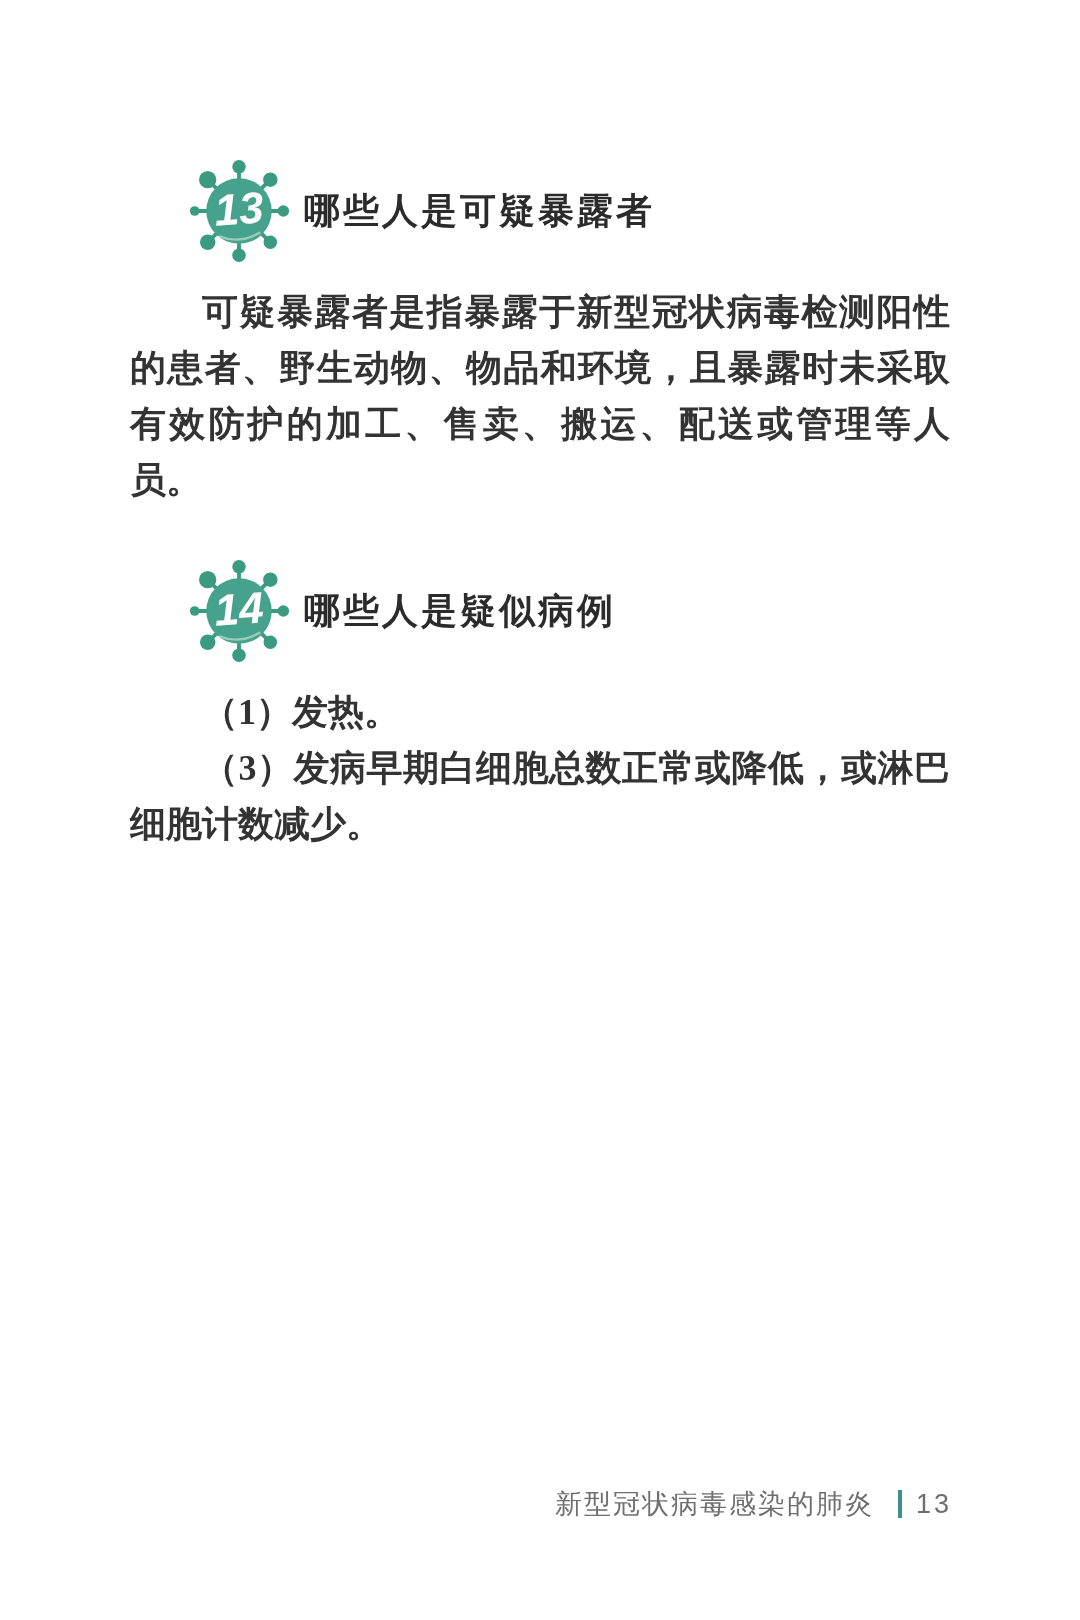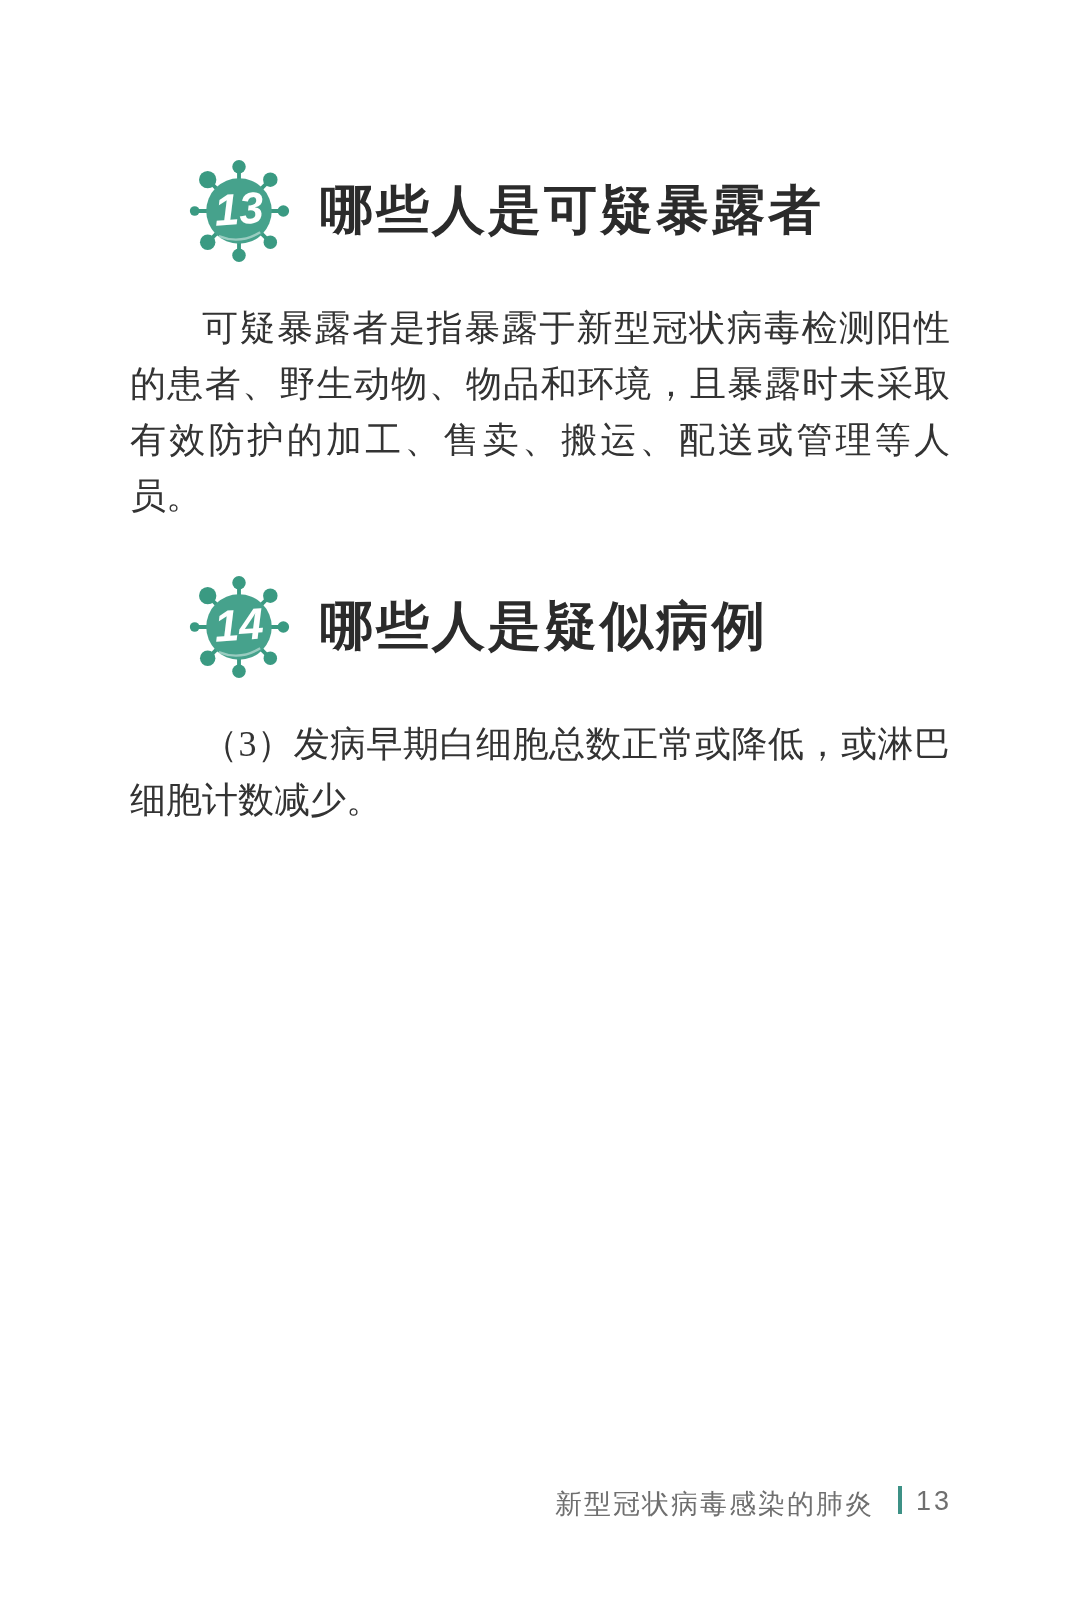--- a/index.html
+++ b/index.html
@@ -46,41 +46,41 @@
     display:flex;align-items:center;justify-content:center;
     color:#ffffff;
     font-family:"Liberation Sans", sans-serif;
     font-weight:700;
     font-style:italic;
     font-size:44px;
     transform:rotate(-4deg);
     padding-bottom:4px;
   }
   .section-title{
-    margin:16px;
+    margin:0;
     font-family:Liberation Serif, serif;
     font-weight:700;
-    font-size:53px;
+    font-size:36px;
     letter-spacing:3px;
     color:var(--title-text);
   }
-  .section-body{margin-top:36px;}
+  .section-body{margin-top:20px;font-weight:bold;}
   .section-body p{
     margin:0;
     font-size:36px;
     line-height:56px;
     color:var(--body-text);
     text-align:justify;
     text-indent:2em;
   }
   .footer{
     position:absolute;
     top:1486px;right:128px;
     display:flex;
-    align-items:flex-start;
+    align-items:center;
     font-family:"Liberation Sans", sans-serif;
     font-size:27px;
     color:var(--footer-text);
     letter-spacing:2px;
   }
   .footer-bar{
     width:4px;height:28px;
     background:var(--footer-separator);
     margin:0 14px 0 24px;
   }
@@ -145,20 +145,21 @@
             <circle class="dot" cx="9" cy="55" r="5"></circle>
             <circle class="dot" cx="22.5" cy="22.5" r="9"></circle>
             <circle class="core" cx="55" cy="55" r="34"></circle>
             <path class="swoosh" d="M34 81 Q 56 90 77 77"></path>
           </svg>
           <span class="icon-number">14</span>
         </div>
         <h2 class="section-title">哪些人是疑似病例</h2>
       </div>
       <div class="section-body">
+        <p>（1）发热。</p>
         <p>（3）发病早期白细胞总数正常或降低，或淋巴细胞计数减少。</p>
       </div>
     </section>
 
   </div>
 
   <div class="footer">
     <span>新型冠状病毒感染的肺炎</span>
     <span class="footer-bar"></span>
     <span class="page-num">13</span>

